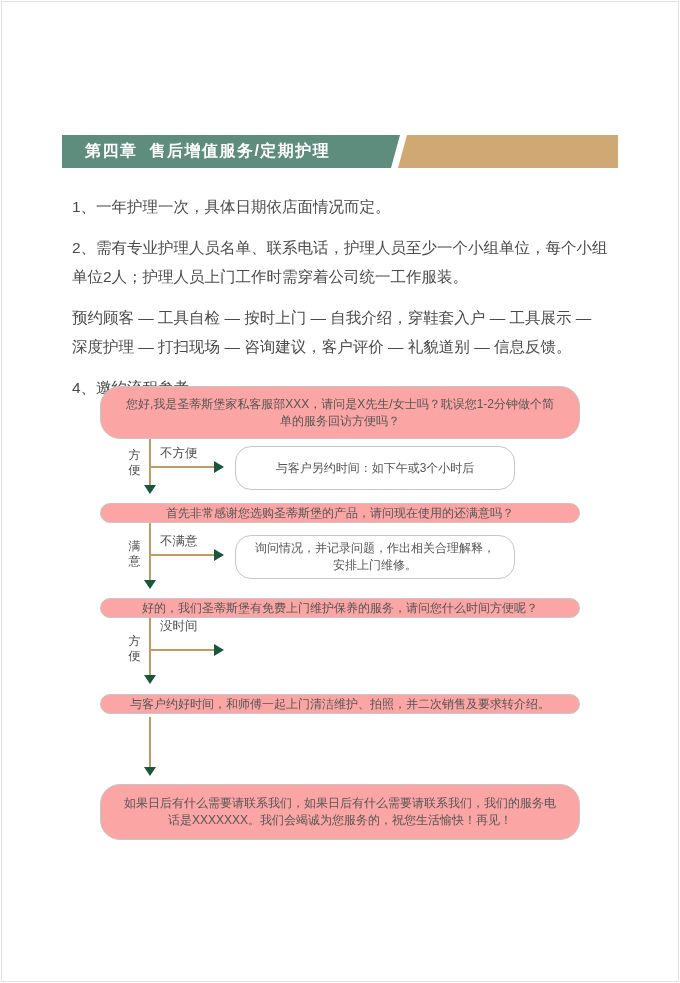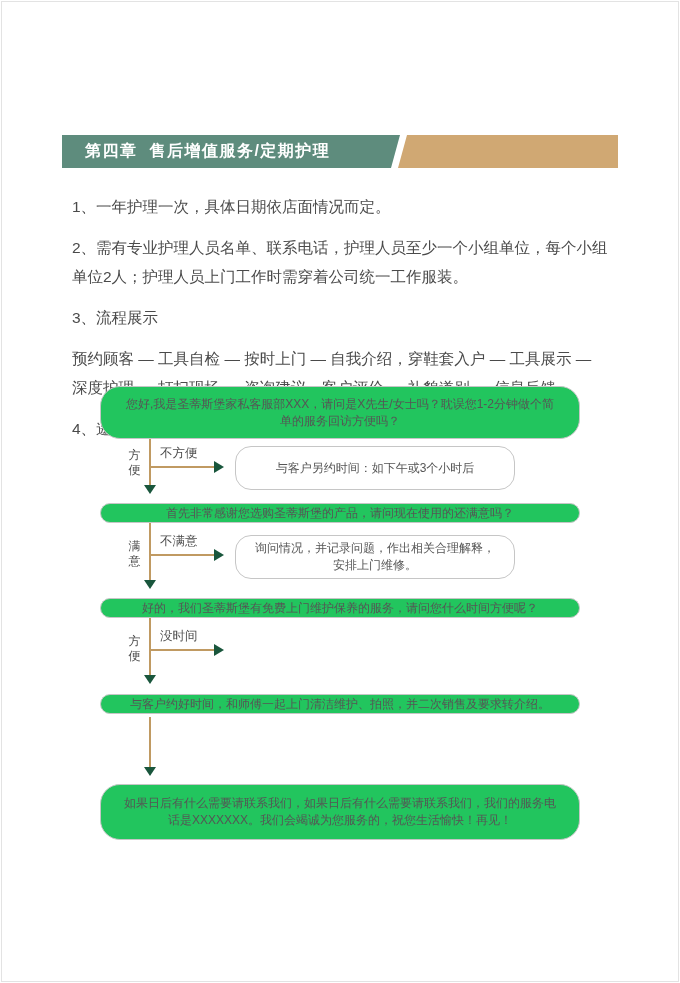--- a/index.html
+++ b/index.html
@@ -49,21 +49,21 @@
   
   .flow{
     position:absolute;left:100px;top:386px;width:480px;
     font-size:12px;color:var(--text-box);
   }
   .fbox{
     border:1px solid var(--box-border);
     display:flex;align-items:center;justify-content:center;
     text-align:center;line-height:17px;
     padding:0 22px;width:100%;
-    background:#22c55e;
+    background:#fca5a5;
   }
   .fbox.two{height:53px;border-radius:20px;}
   .fbox.one{height:20px;border-radius:17px;}
   .fbox.final{height:56px;border-radius:20px;}
   .branch{position:relative;width:100%;}
   .branch.r1{height:64px;}
   .branch.r2{height:75px;}
   .branch.r3{height:76px;}
   .connector{position:relative;width:100%;height:70px;}
   .vline{position:absolute;left:49px;width:2px;background:var(--flow-line);}
@@ -103,21 +103,20 @@
 <div class="chapter-header">
   <div class="hdr-green">
     <span class="hdr-title">第四章  售后增值服务/定期护理</span>
   </div>
   <div class="hdr-gold"></div>
 </div>
 
 <div class="content">
   <p>1、一年护理一次，具体日期依店面情况而定。</p>
   <p>2、需有专业护理人员名单、联系电话，护理人员至少一个小组单位，每个小组单位2人；护理人员上门工作时需穿着公司统一工作服装。</p>
-  <p>3、流程展示</p>
   <p>预约顾客 — 工具自检 — 按时上门 — 自我介绍，穿鞋套入户 — 工具展示 — 深度护理 — 打扫现场 — 咨询建议，客户评价 — 礼貌道别 — 信息反馈。</p>
   <p>4、邀约流程参考</p>
 </div>
 
 <div class="flow">
 
   <div class="fbox two">您好,我是圣蒂斯堡家私客服部XXX，请问是X先生/女士吗？耽误您1-2分钟做个简单的服务回访方便吗？</div>
 
   <div class="branch r1">
     <div class="vline" style="top:0;height:46px;"></div>
@@ -142,21 +141,21 @@
   </div>
 
   <div class="fbox one">好的，我们圣蒂斯堡有免费上门维护保养的服务，请问您什么时间方便呢？</div>
 
   <div class="branch r3">
     <div class="vline" style="top:0;height:57px;"></div>
     <div class="varrow" style="top:57px;"></div>
     <div class="vlabel" style="top:16px;">方便</div>
     <div class="hline" style="top:31px;"></div>
     <div class="harrow" style="top:26px;"></div>
-    <div class="blabel" style="top:10px;text-align:center;">没时间</div>
+    <div class="blabel" style="top:0;text-align:center;">没时间</div>
   </div>
 
   <div class="fbox one">与客户约好时间，和师傅一起上门清洁维护、拍照，并二次销售及要求转介绍。</div>
 
   <div class="connector">
     <div class="vline" style="top:3px;height:50px;"></div>
     <div class="varrow" style="top:53px;"></div>
   </div>
 
   <div class="fbox final">如果日后有什么需要请联系我们，如果日后有什么需要请联系我们，我们的服务电话是XXXXXXX。我们会竭诚为您服务的，祝您生活愉快！再见！</div>

